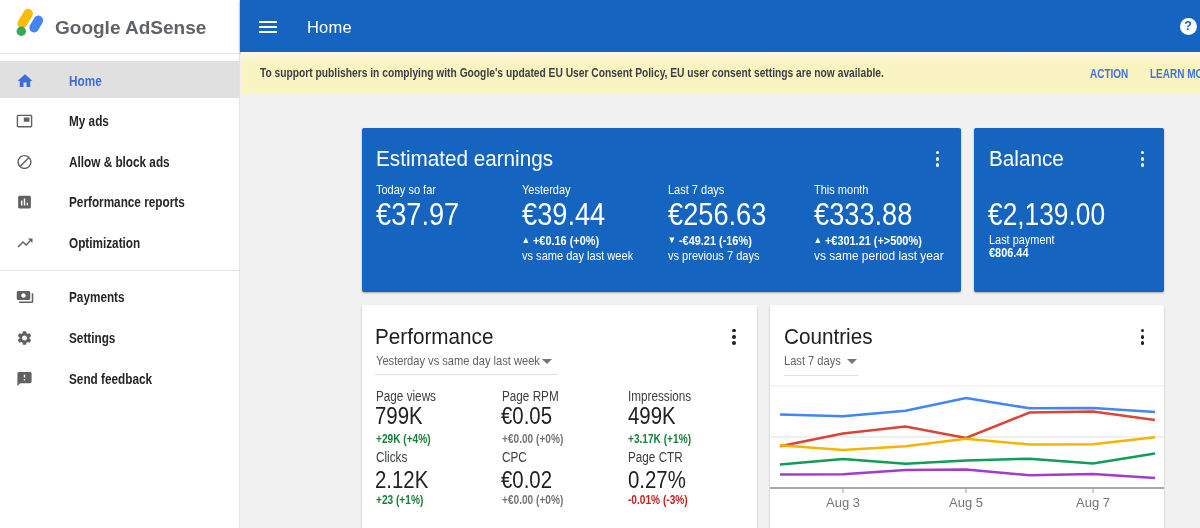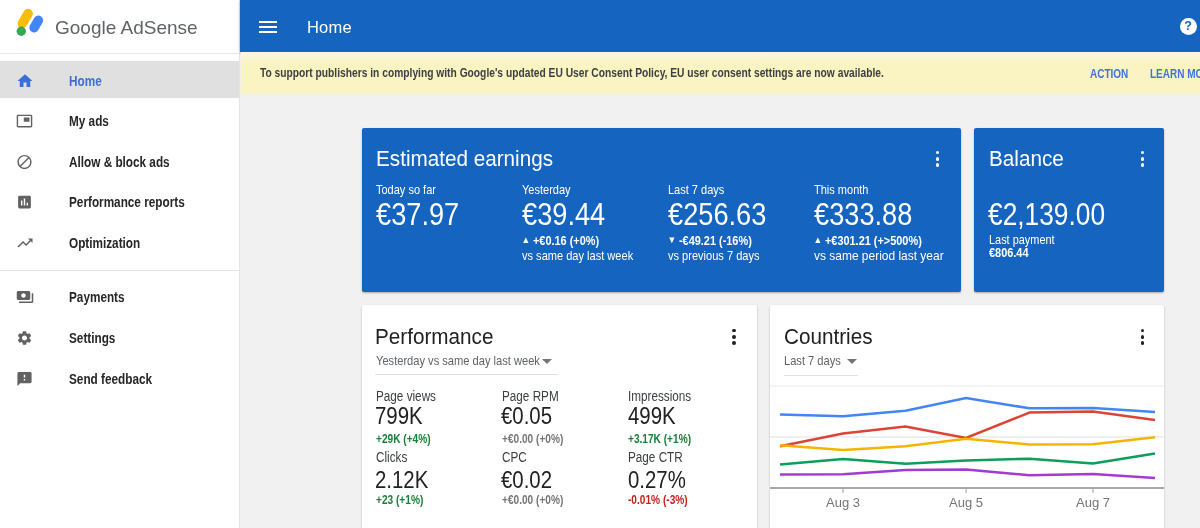--- a/index.html
+++ b/index.html
@@ -2,21 +2,21 @@
 <html><head>
 <meta charset="utf-8">
 <style>
   html,body{margin:0;padding:0;}
   body{width:1200px;height:528px;overflow:hidden;font-family:"Liberation Sans",sans-serif;background:#f1f1f1;position:relative;}
   .abs{position:absolute;white-space:nowrap;}
   .sx{transform-origin:0 0;}
   
   #sidebar{left:0;top:0;width:240px;height:528px;background:#fff;border-right:1px solid #e4e4e4;box-sizing:border-box;}
   #logoarea{left:0;top:0;width:239px;height:53px;background:#fff;border-bottom:1px solid #e8e8e8;}
-  #logotext{left:55px;top:17px;font-size:19px;color:#5f6368;}
+  #logotext{left:55px;top:17px;font-size:19px;color:#5f6368;font-weight:bold;}
   .navitem{left:0;width:239px;height:40.5px;}
   .navitem .lbl{position:absolute;left:69px;top:50%;transform:translateY(-50%) scaleX(0.84);transform-origin:0 50%;font-size:14px;font-weight:700;color:#262626;white-space:nowrap;}
   .navitem svg{position:absolute;left:16px;top:50%;transform:translateY(-50%);}
   #homerow{left:0;top:61px;width:239px;height:37px;background:#e0e0e0;}
   
   #topbar{left:240px;top:0;width:960px;height:52px;background:#1565c0;box-shadow:0 1px 3px rgba(0,0,0,0.25);}
   #pagetitle{left:307px;top:19px;font-size:16.5px;line-height:17px;color:#fff;letter-spacing:0.2px;}
   
   #banner{left:241px;top:52px;width:959px;height:42px;background:linear-gradient(#fdf8e2 0%,#faf3c2 30%);}
   #bannertext{left:259.5px;top:66px;font-size:12.4px;line-height:14px;font-weight:700;color:#3c4043;transform:scaleX(0.827);}

